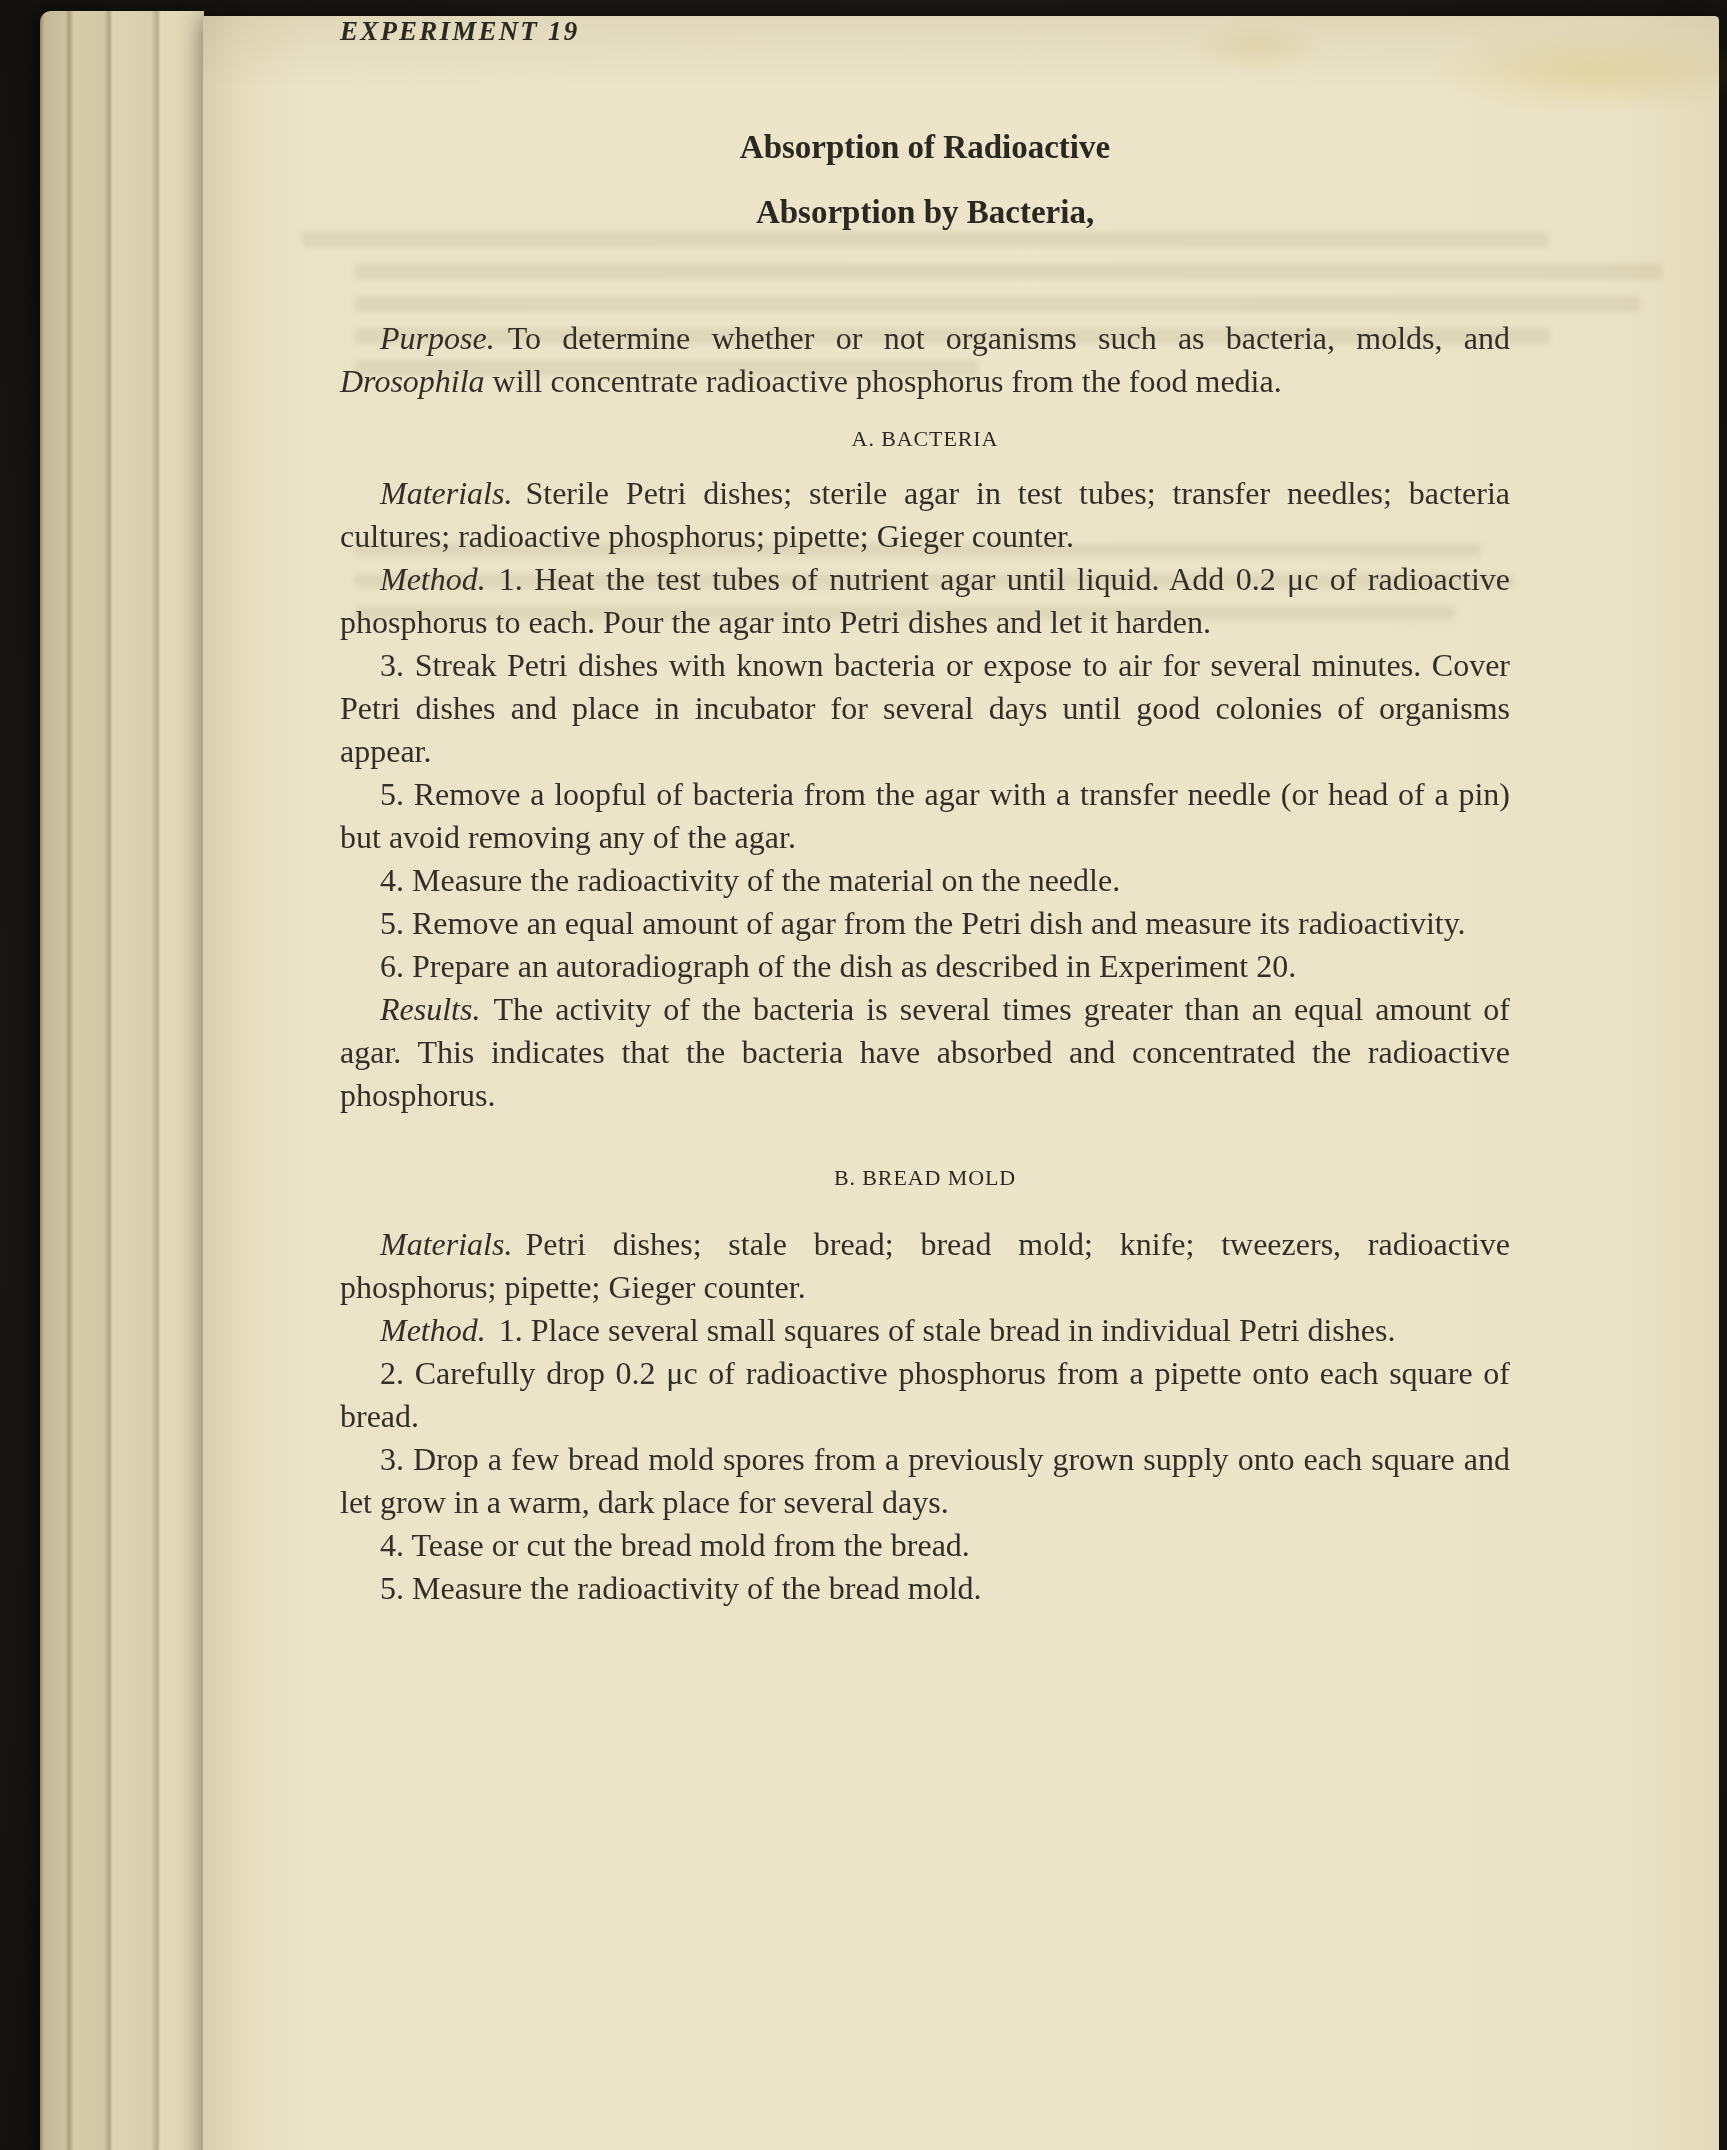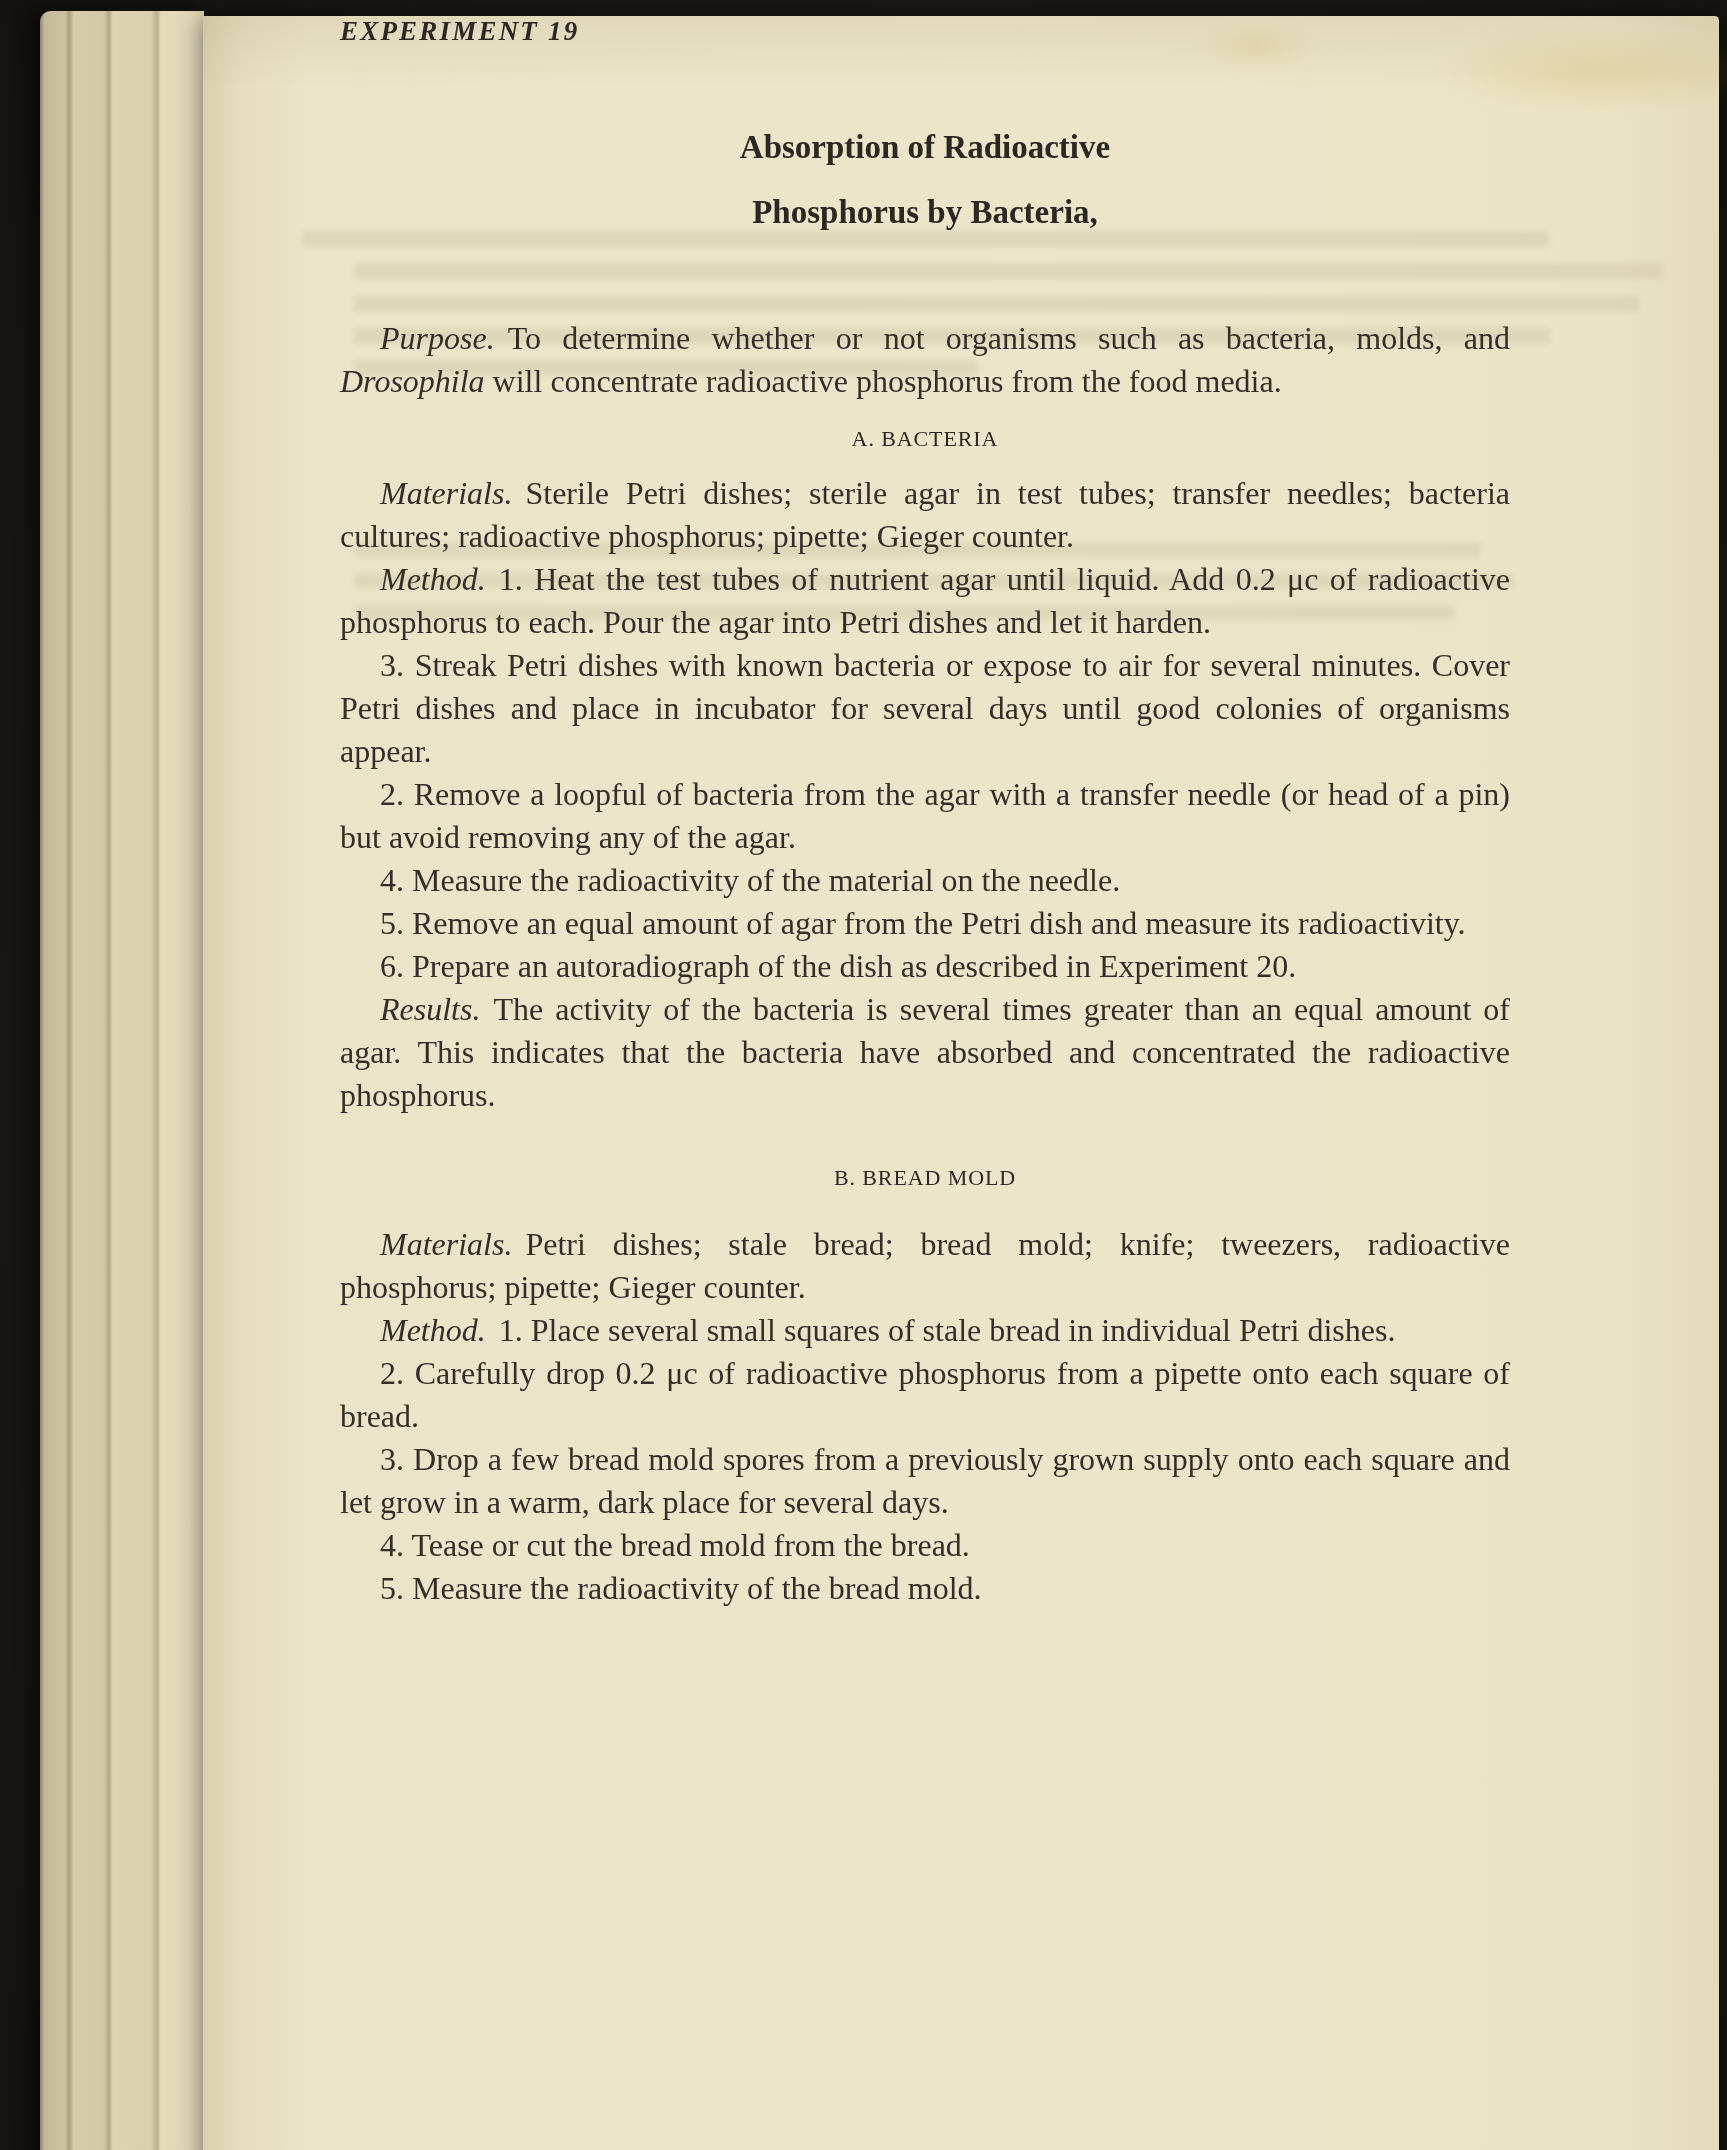--- a/index.html
+++ b/index.html
@@ -119,33 +119,33 @@
 
     <div class="stain"></div>
     <div class="stain-2"></div>
 
     <div class="content">
 
       <div class="experiment-label">EXPERIMENT 19</div>
 
       <div class="title">
         <div class="title-line">Absorption of Radioactive</div>
-        <div class="title-line">Phosphorus by Bacteria,</div>
+        <div class="title-line">Absorption by Bacteria,</div>
       </div>
 
       <p class="para"><span class="lead">Purpose.</span><span>To determine whether or not organisms such as bacteria, molds, and </span><span class="it">Drosophila</span><span> will concentrate radioactive phosphorus from the food media.</span></p>
 
       <h3 class="sect sect-a">A. BACTERIA</h3>
 
       <p class="para"><span class="lead">Materials.</span><span>Sterile Petri dishes; sterile agar in test tubes; transfer needles; bacteria cultures; radioactive phosphorus; pipette; Gieger counter.</span></p>
 
       <p class="para"><span class="lead">Method.</span><span>1. Heat the test tubes of nutrient agar until liquid. Add 0.2 μc of radioactive phosphorus to each. Pour the agar into Petri dishes and let it harden.</span></p>
 
       <p class="para">3. Streak Petri dishes with known bacteria or expose to air for several minutes. Cover Petri dishes and place in incubator for several days until good colonies of organisms appear.</p>
-      <p class="para">2. Remove a loopful of bacteria from the agar with a transfer needle (or head of a pin) but avoid removing any of the agar.</p>
+      <p class="para">5. Remove a loopful of bacteria from the agar with a transfer needle (or head of a pin) but avoid removing any of the agar.</p>
       <p class="para">4. Measure the radioactivity of the material on the needle.</p>
       <p class="para">5. Remove an equal amount of agar from the Petri dish and measure its radioactivity.</p>
       <p class="para">6. Prepare an autoradiograph of the dish as described in Experiment 20.</p>
 
       <p class="para"><span class="lead">Results.</span><span>The activity of the bacteria is several times greater than an equal amount of agar. This indicates that the bacteria have absorbed and concentrated the radioactive phosphorus.</span></p>
 
       <h3 class="sect sect-b">B. BREAD MOLD</h3>
 
       <p class="para"><span class="lead">Materials.</span><span>Petri dishes; stale bread; bread mold; knife; tweezers, radioactive phosphorus; pipette; Gieger counter.</span></p>
 

